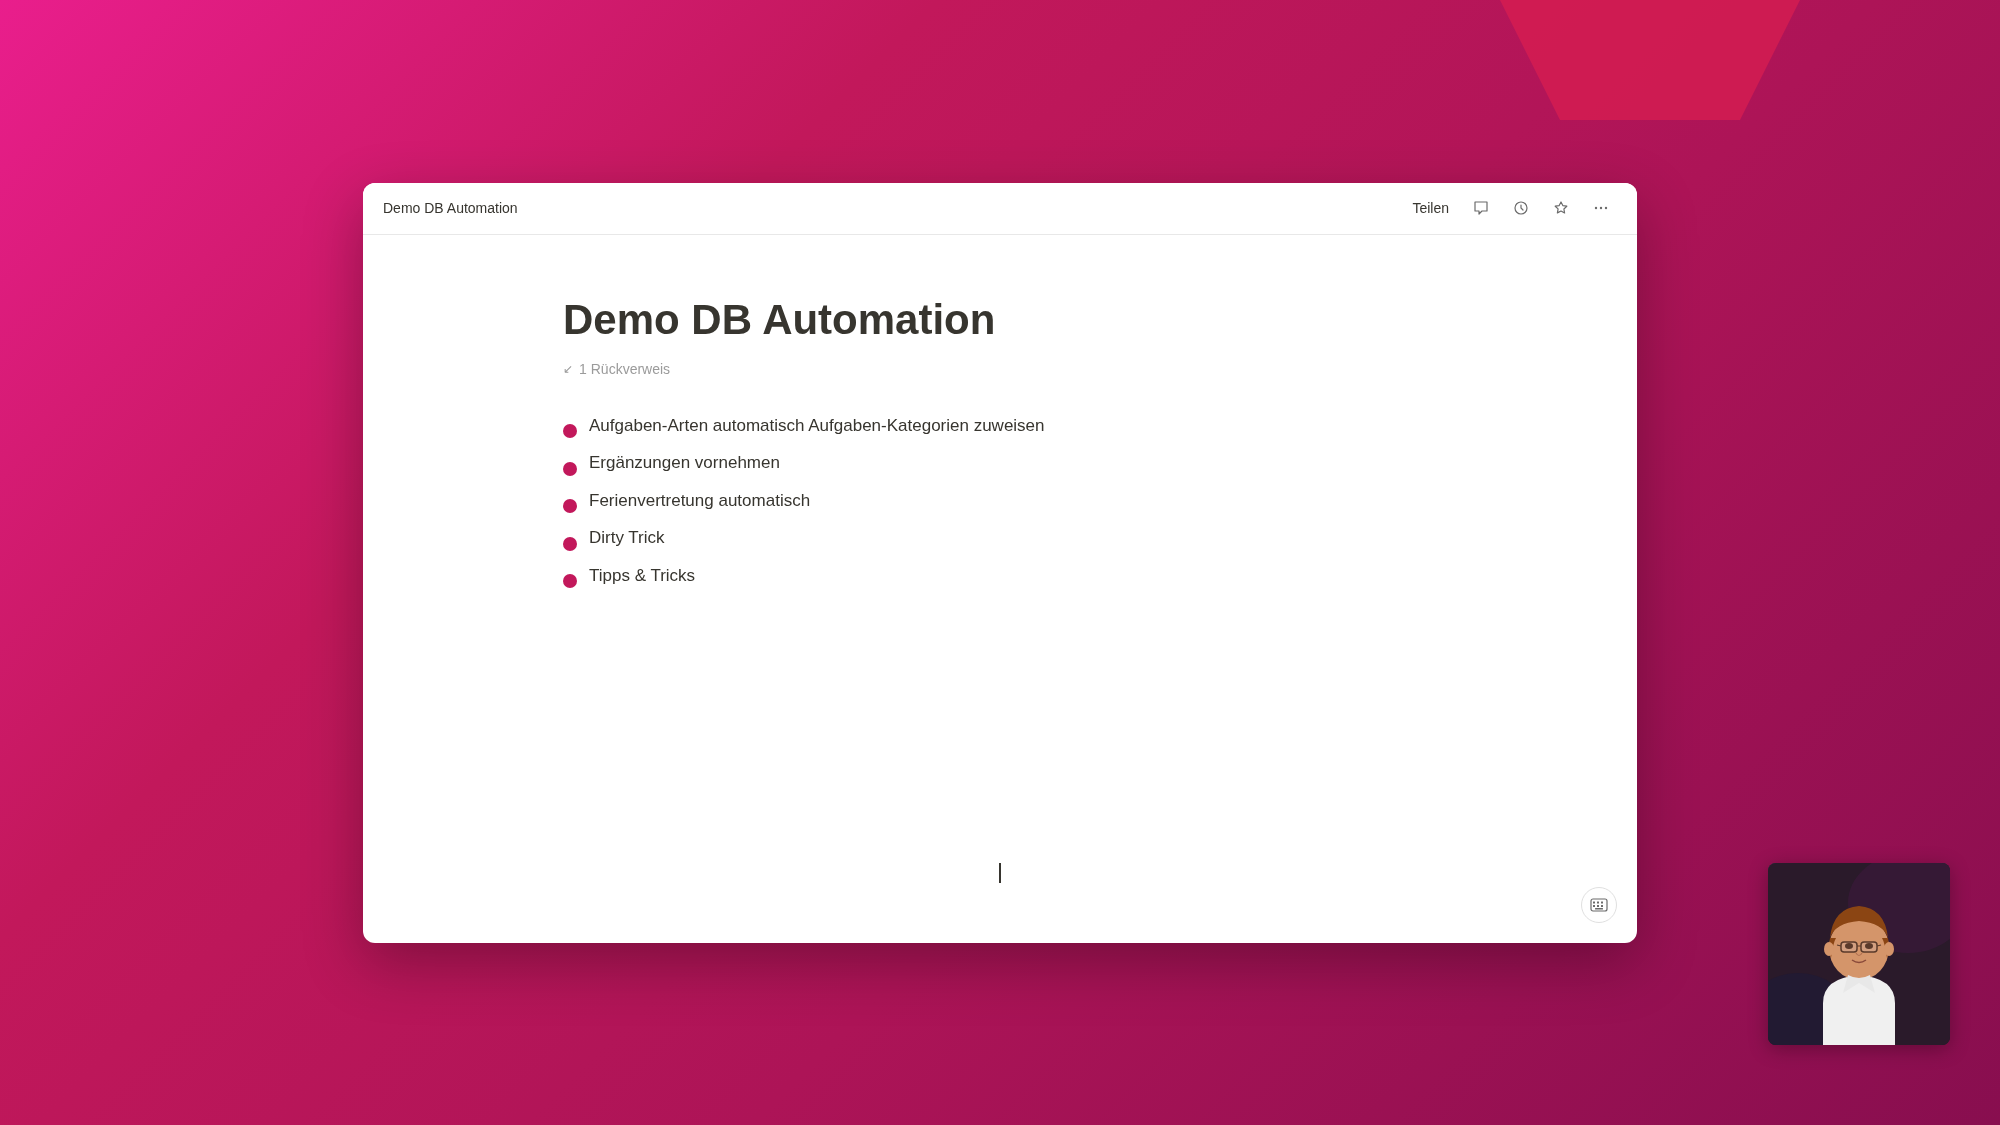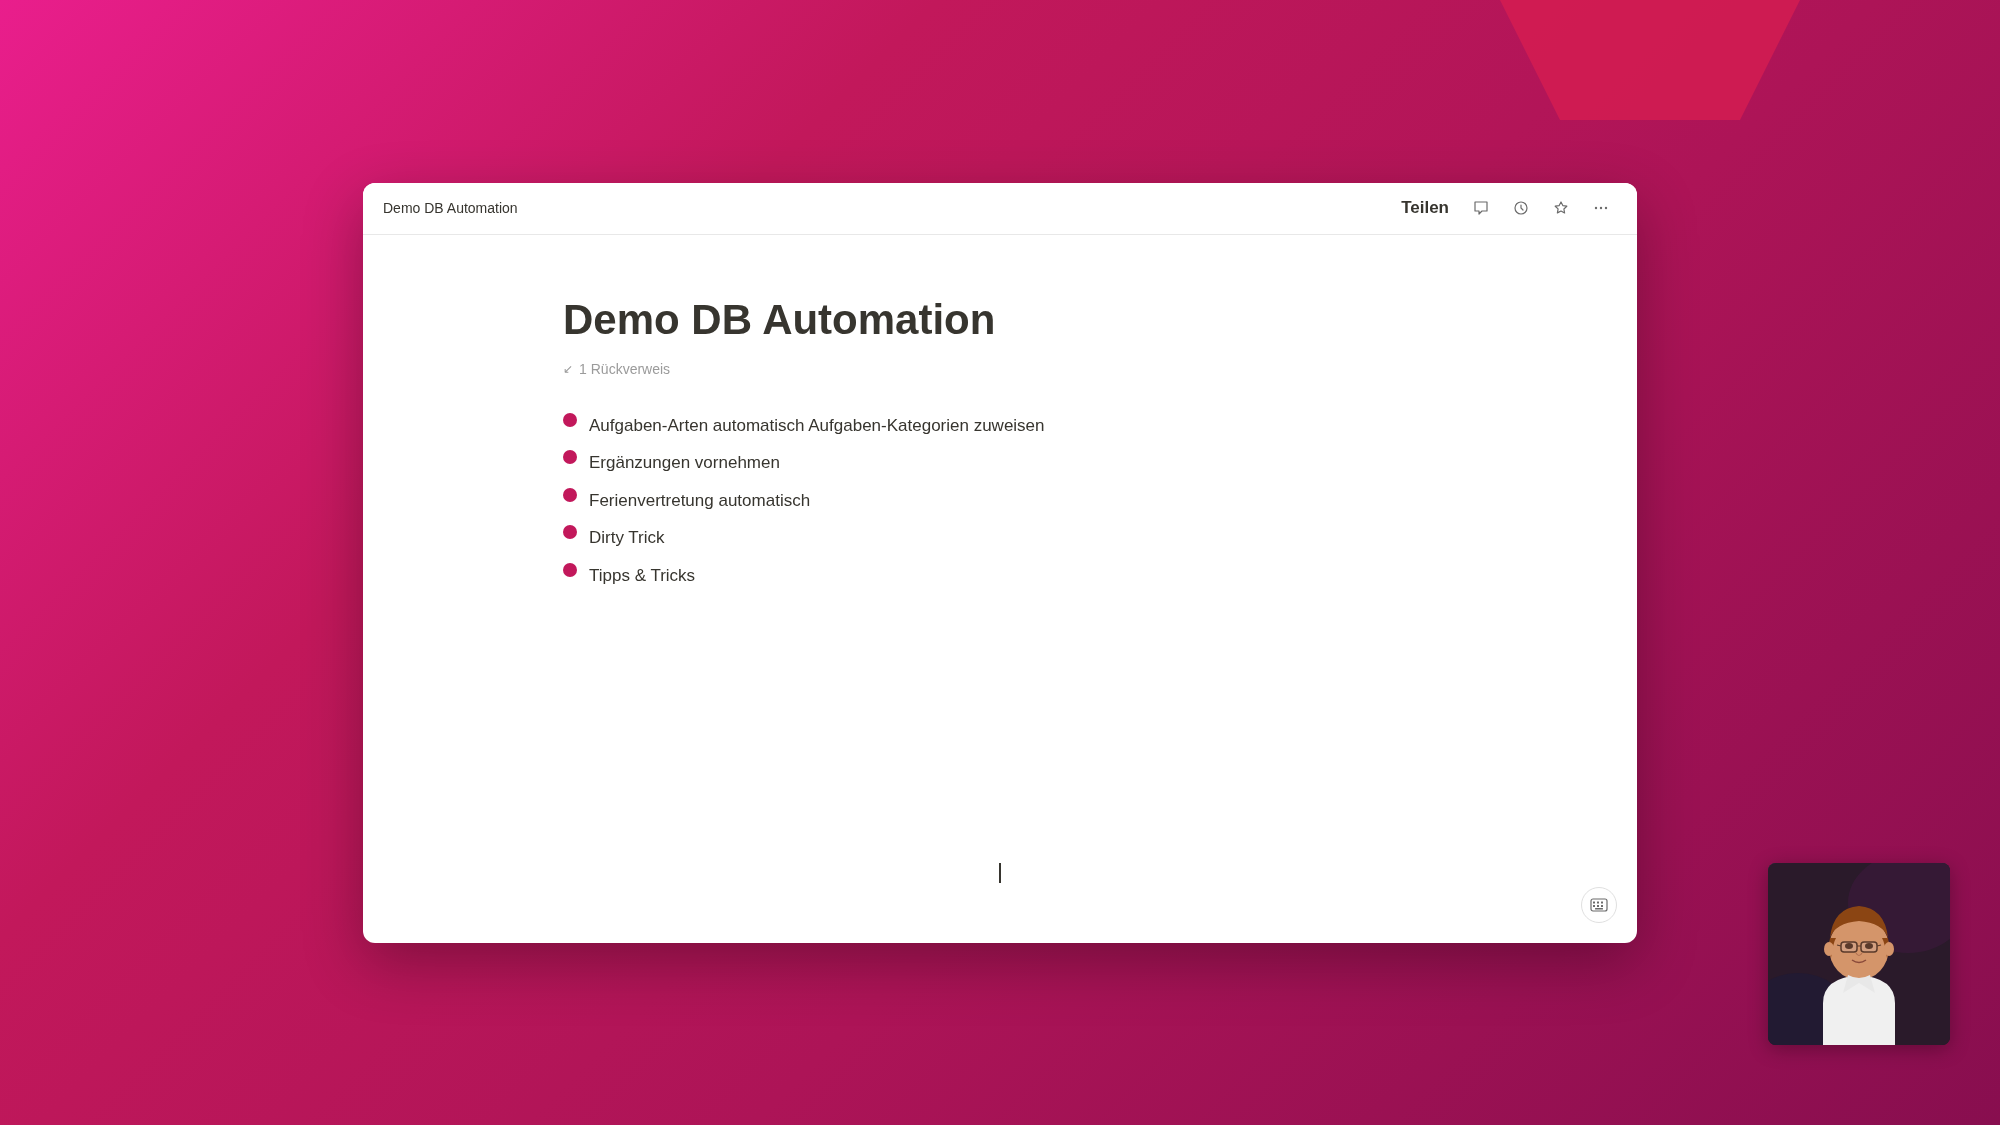--- a/index.html
+++ b/index.html
@@ -80,23 +80,23 @@
       padding: 4px 8px;
       border-radius: 4px;
       display: flex;
       align-items: center;
       justify-content: center;
       color: #37352f;
       font-size: 14px;
     }
 
     .teilen-btn {
-      font-size: 17px;
-      color: #37352f;
-      font-weight: 700;
+      font-size: 14px;
+      color: #37352f;
+      font-weight: 400;
     }
 
     .icon-btn {
       width: 32px;
       height: 32px;
       display: flex;
       align-items: center;
       justify-content: center;
       border-radius: 4px;
       background: none;
@@ -136,21 +136,21 @@
     }
 
     .bullet-list {
       display: flex;
       flex-direction: column;
       gap: 4px;
     }
 
     .bullet-item {
       display: flex;
-      align-items: flex-start;
+      align-items: flex-end;
       gap: 12px;
       padding: 4px 0;
     }
 
     .bullet-dot {
       width: 14px;
       height: 14px;
       border-radius: 50%;
       background: #c2185b;
       flex-shrink: 0;

